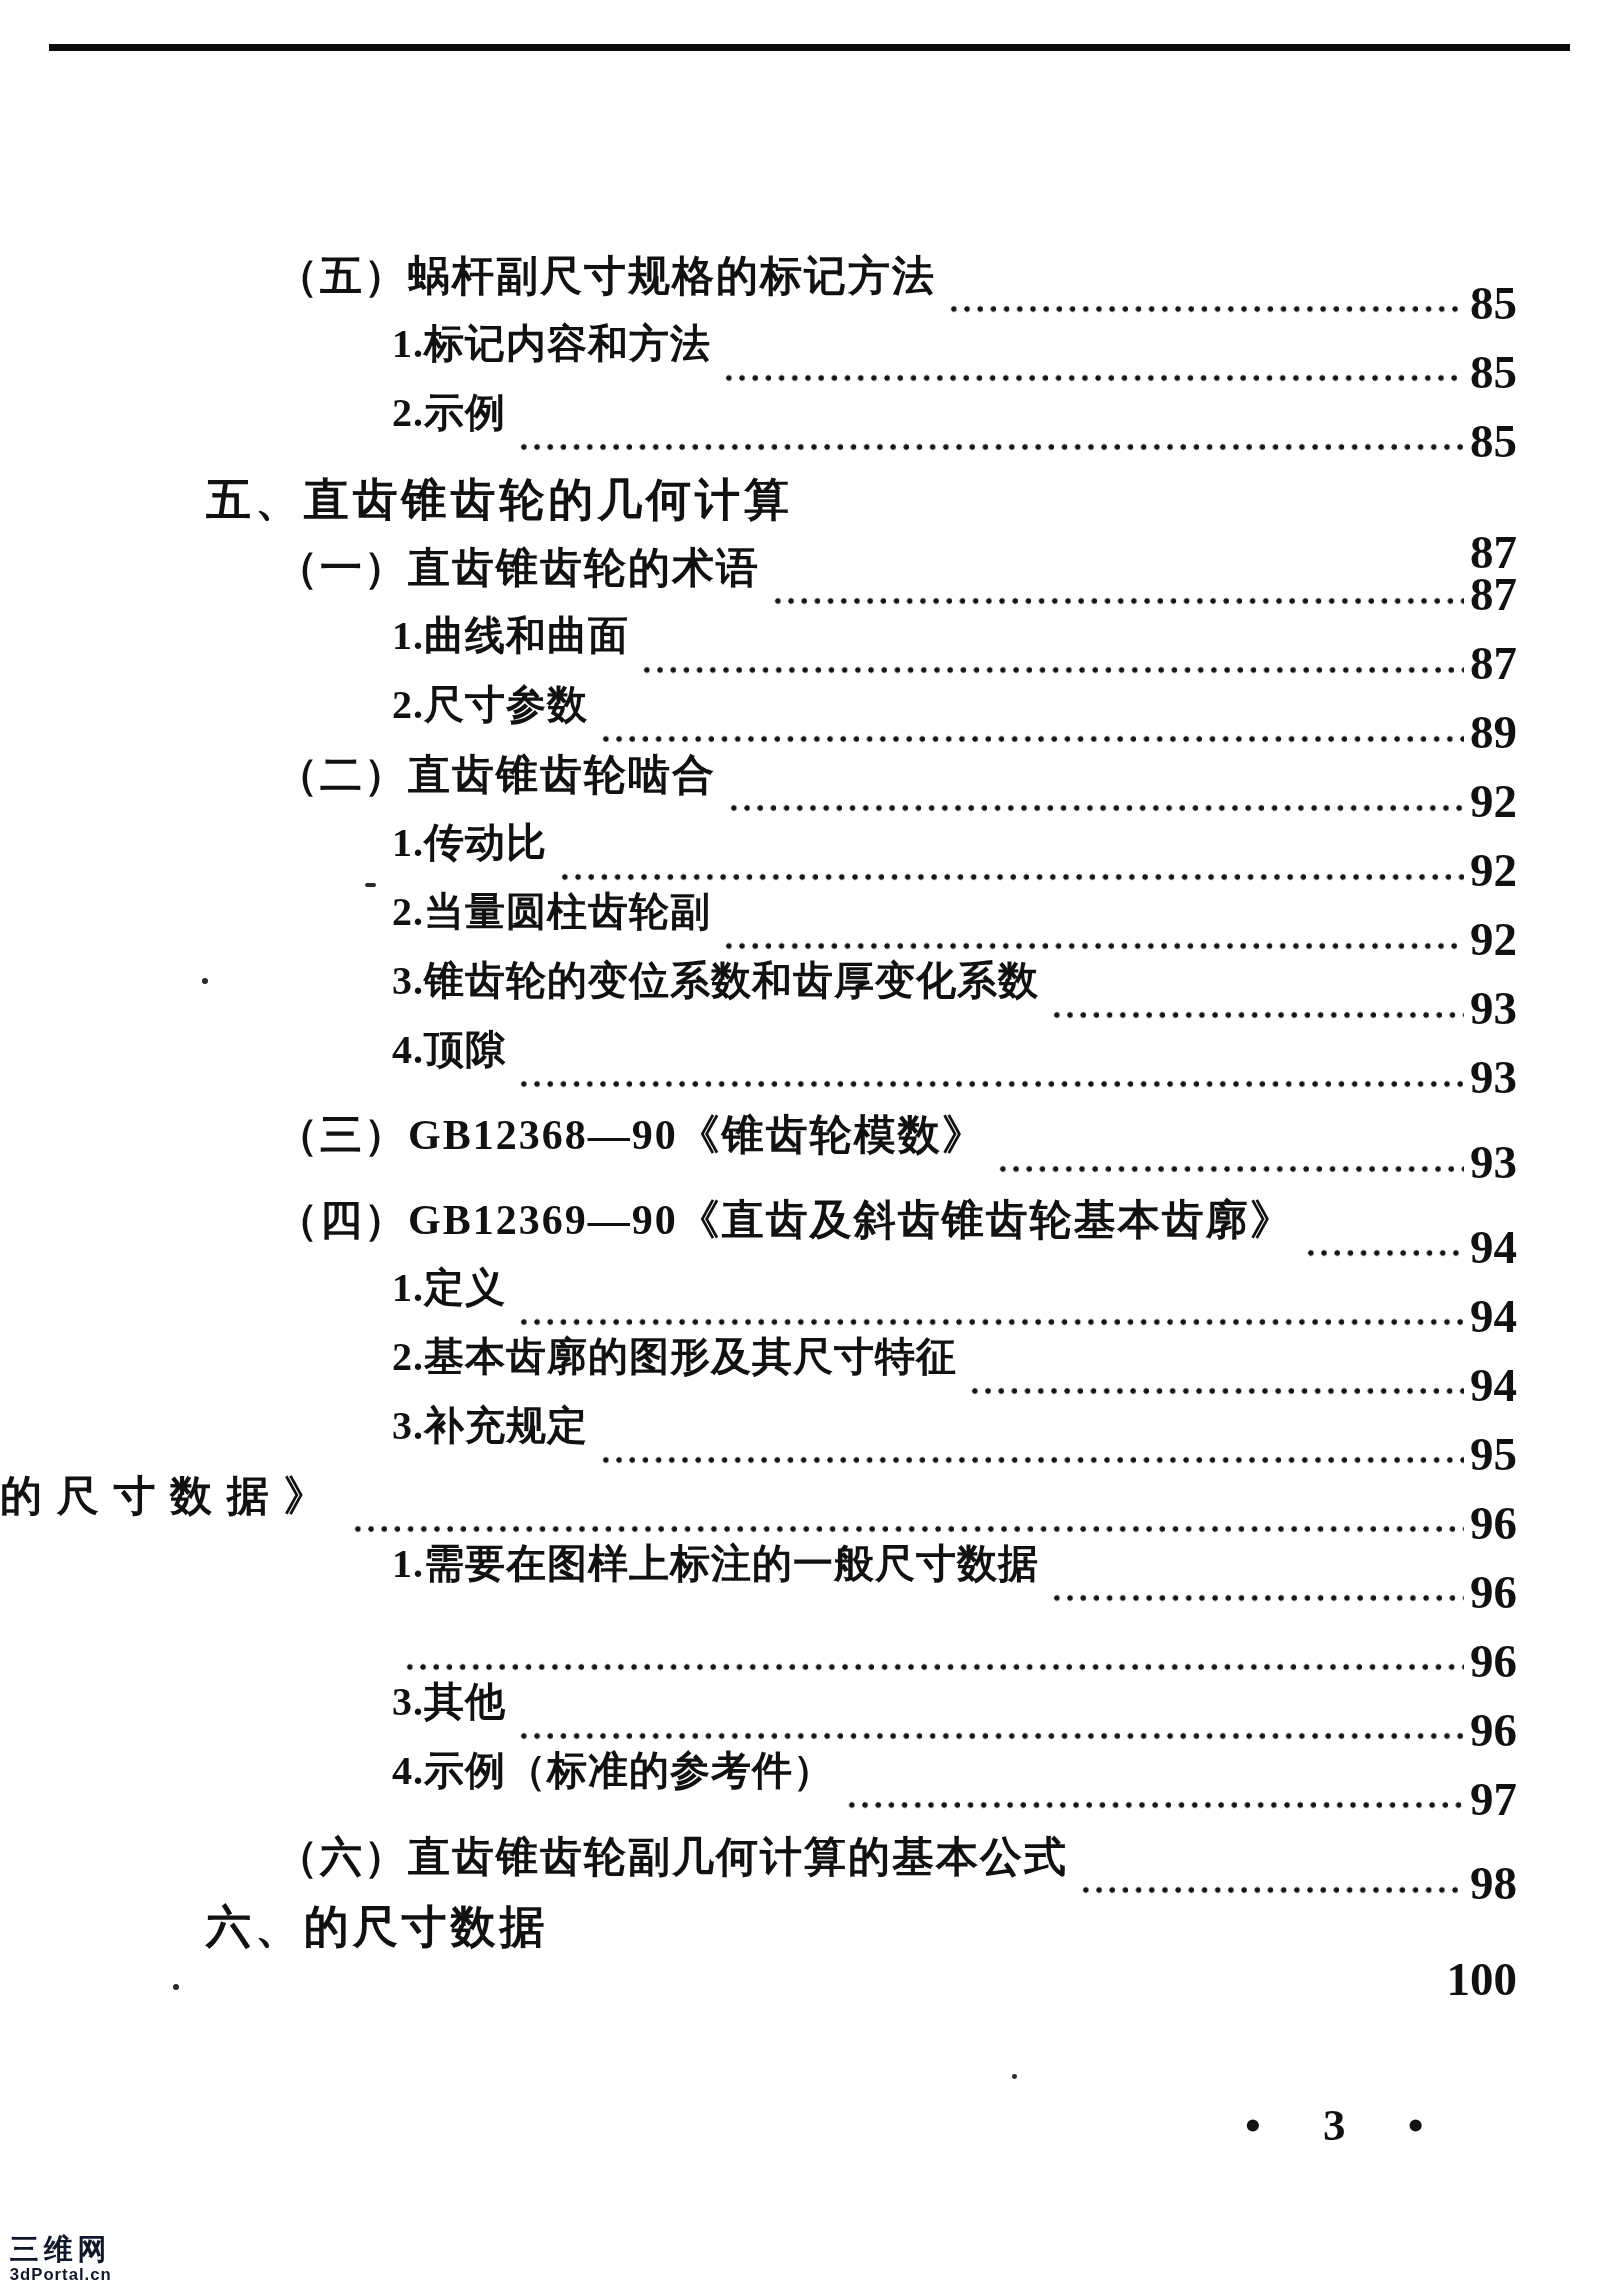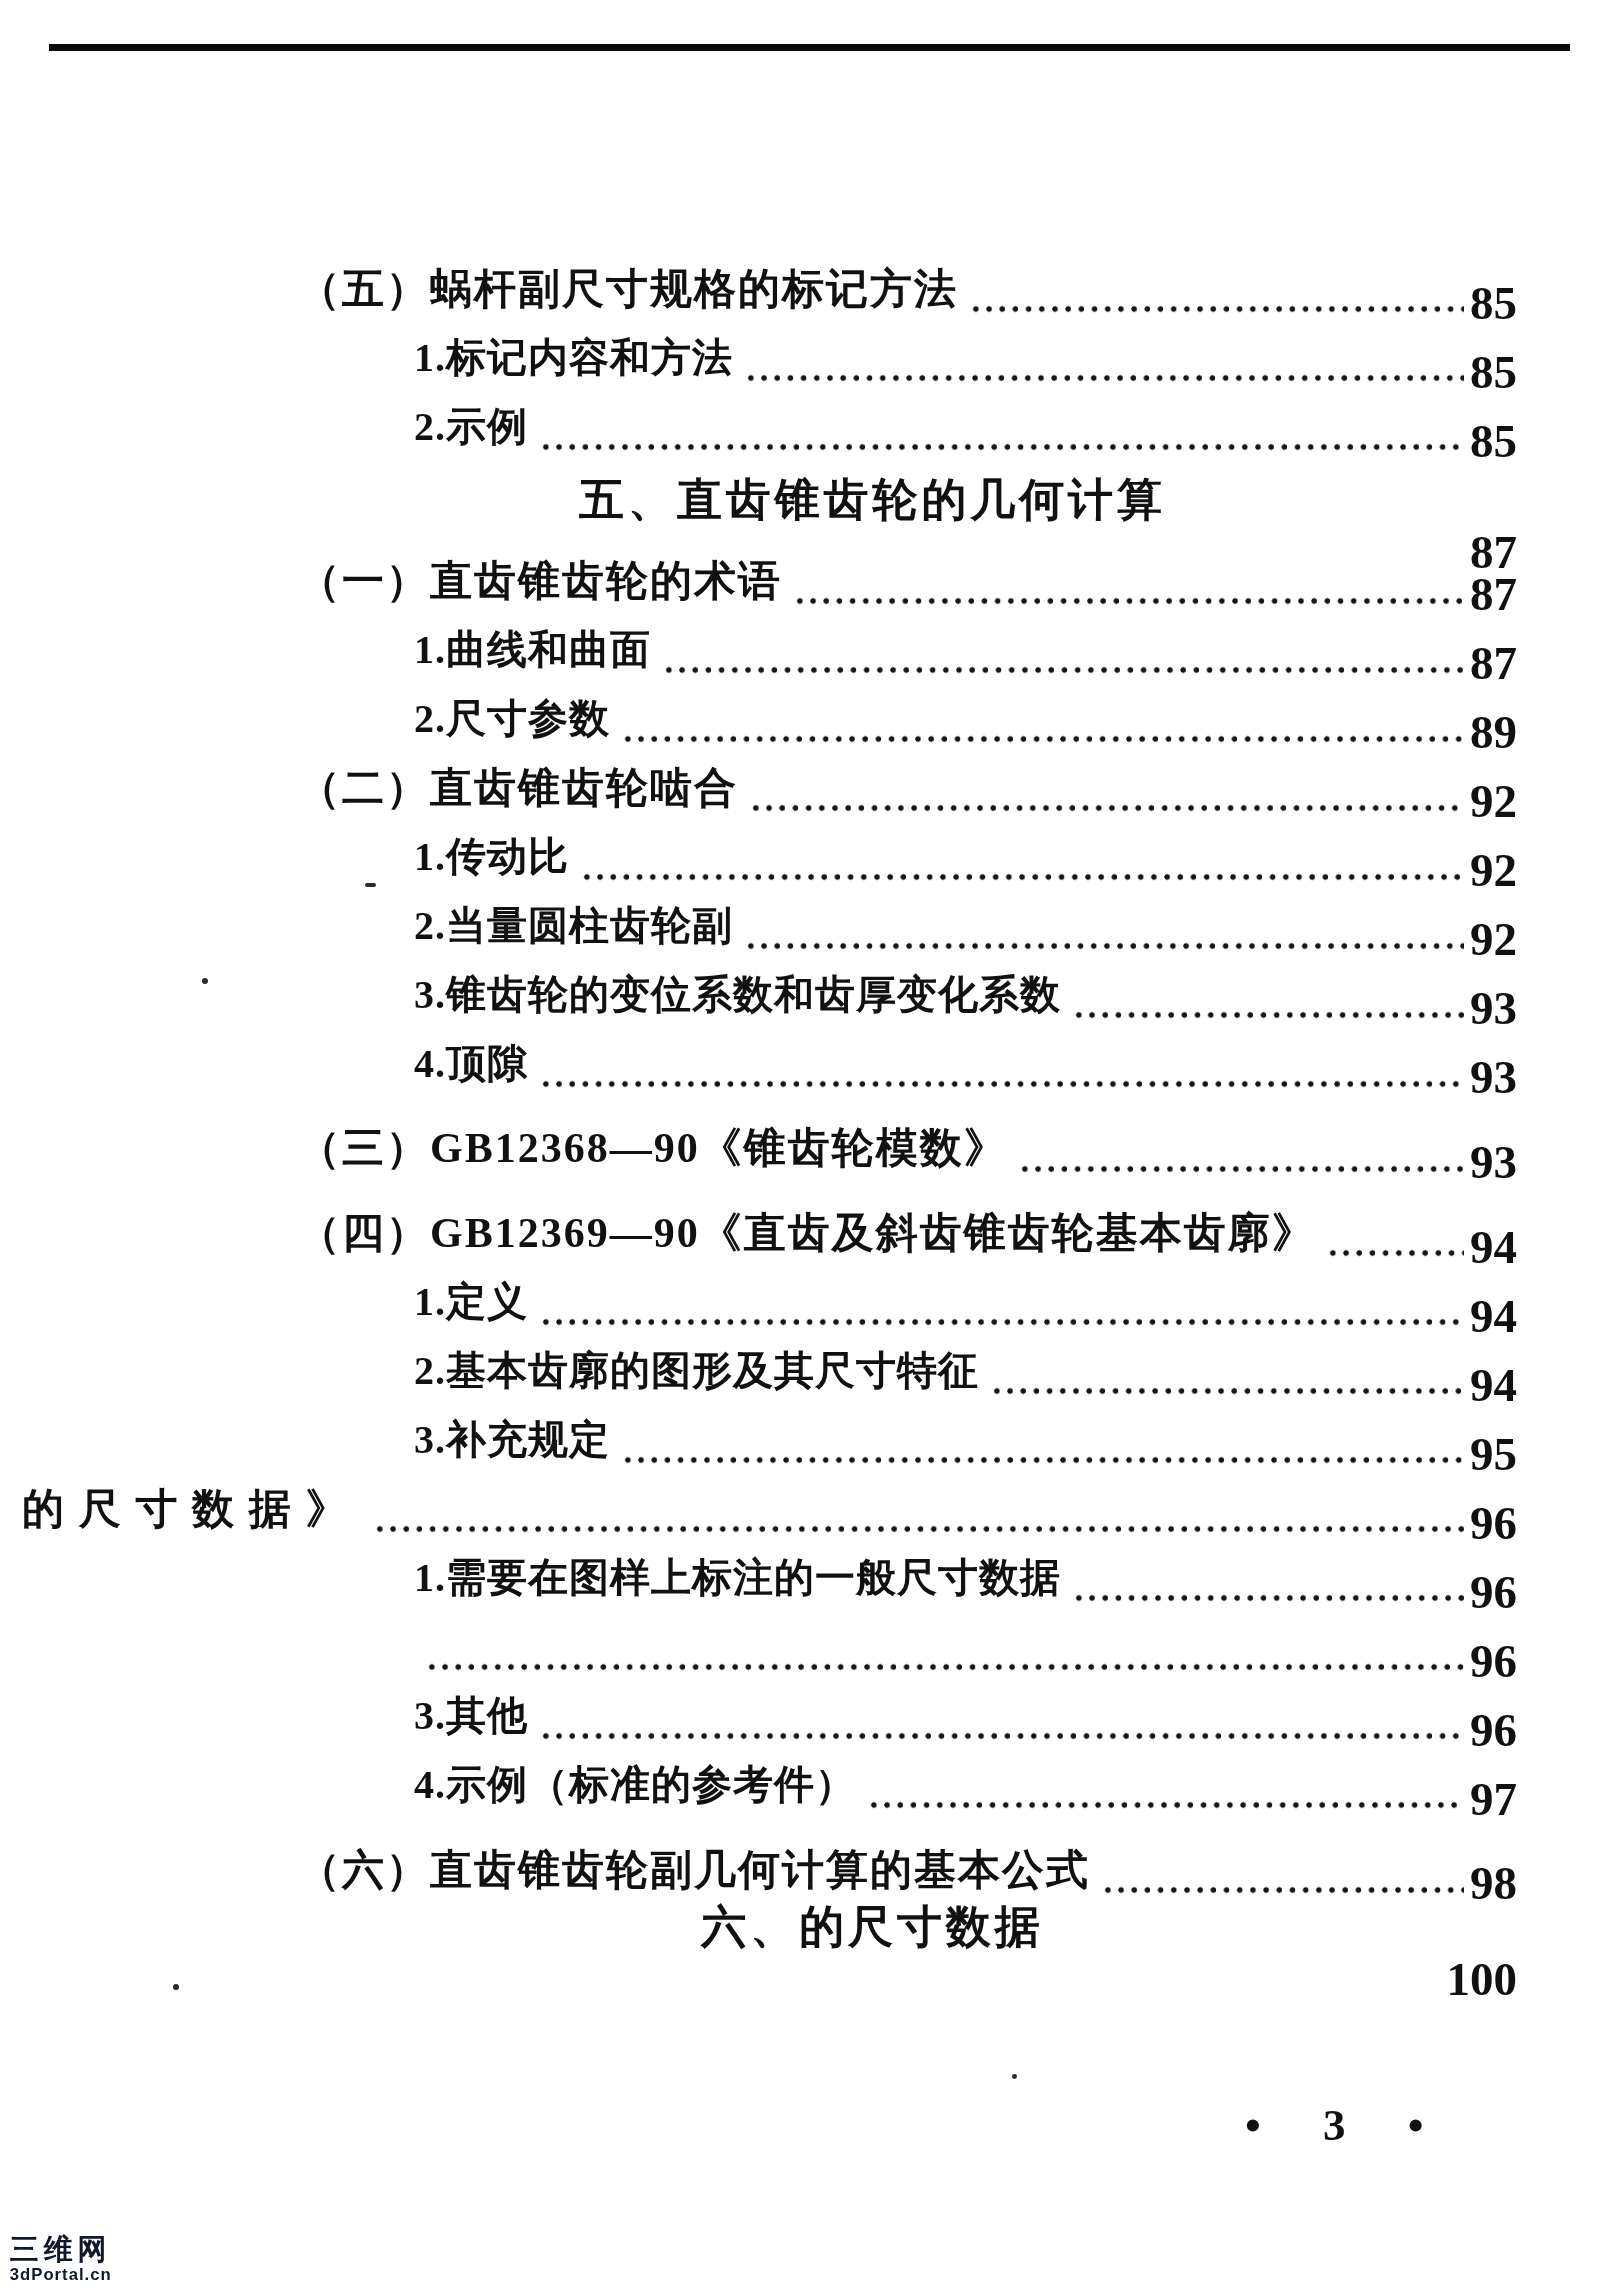--- a/index.html
+++ b/index.html
@@ -12,22 +12,22 @@
     color:#111;
   }
   .top-rule{
     position:absolute;left:49px;top:44px;
     width:1521px;height:6.9px;background:#0b0b0b;
   }
   .toc{
     position:absolute;left:0;top:255px;width:1517px;
   }
   .row{
-    display:flex;align-items:center;height:69px;
-    font-weight:700;white-space:nowrap;margin-left:22px;
+    display:flex;align-items:flex-start;height:69px;
+    font-weight:700;white-space:nowrap;
   }
   .row.gap{margin-top:15.7px;}
   .label{line-height:1.02;}
   .level-chapter{padding-left:206px;font-size:45px;letter-spacing:3.9px;flex-direction:column;}
   .level-section{padding-left:276px;font-size:42px;letter-spacing:2px;}
   .level-sub{padding-left:392px;font-size:40px;letter-spacing:1px;}
   .level-cont{font-size:42px;}
   .level-cont .label{letter-spacing:14.7px;}
   .wrap-first{font-size:42px;}
   .wrap-first .label{letter-spacing:5.9px;}

